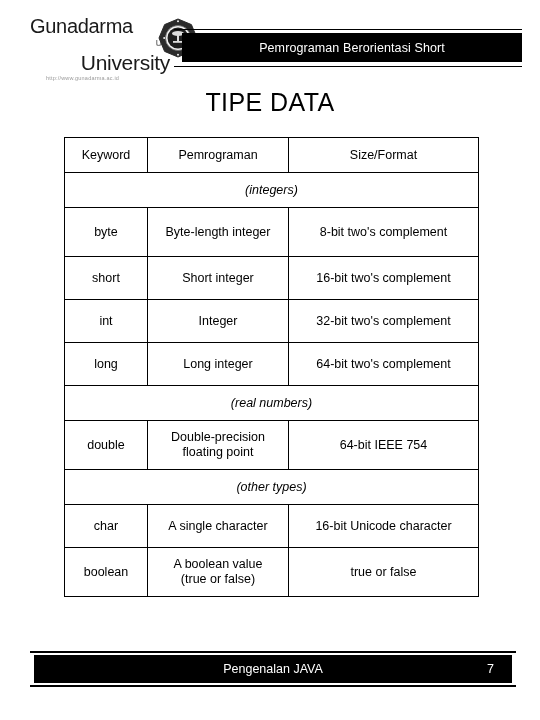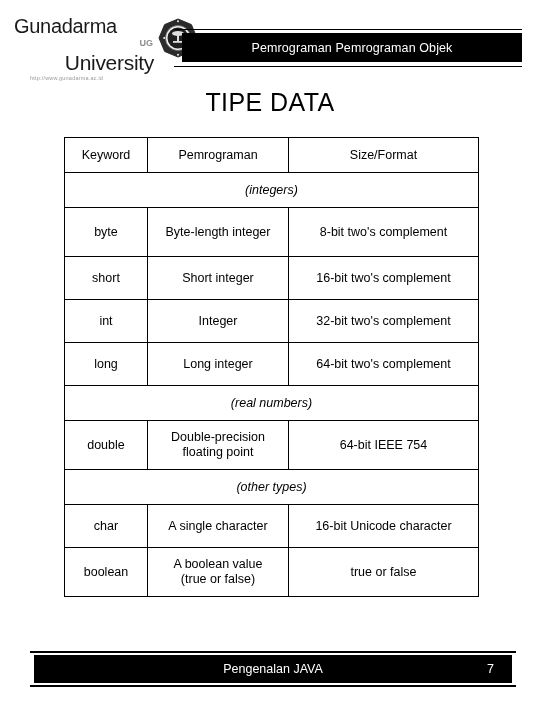--- a/index.html
+++ b/index.html
@@ -27,21 +27,21 @@
 
   #brand-logo {
     position: absolute;
     left: 14px;
     top: 16px;
     width: 180px;
     height: 62px;
   }
   #brand-wordmark {
     position: absolute;
-    left: 0;
+    left: 16px;
     top: 0;
     width: 140px;
   }
   #brand-line-1 {
     font-size: 20px;
     letter-spacing: -0.3px;
     line-height: 21px;
     color: #1a1a1a;
     white-space: nowrap;
   }
@@ -236,21 +236,21 @@
       <circle cx="23" cy="20" r="12.5" fill="none" stroke="#6a6a6a" stroke-width="0.8"></circle>
       <circle cx="23" cy="3.3" r="1" fill="#f2f2f2"></circle>
       <circle cx="36.8" cy="20" r="1" fill="#f2f2f2"></circle>
       <circle cx="9.2" cy="20" r="1" fill="#f2f2f2"></circle>
       <circle cx="23" cy="36.7" r="1" fill="#f2f2f2"></circle>
     </svg>
   </div>
 
   <div id="header-rule-top"></div>
   <div id="header-bar">
-    <span id="header-bar-title">Pemrograman Pemrograman Objek</span>
+    <span id="header-bar-title">Pemrograman Berorientasi Short</span>
   </div>
   <div id="header-rule-bottom"></div>
 </div>
 
 <div id="slide-title">TIPE DATA</div>
 
 <table id="datatype-table">
   <colgroup>
     <col class="col-keyword">
     <col class="col-desc">

